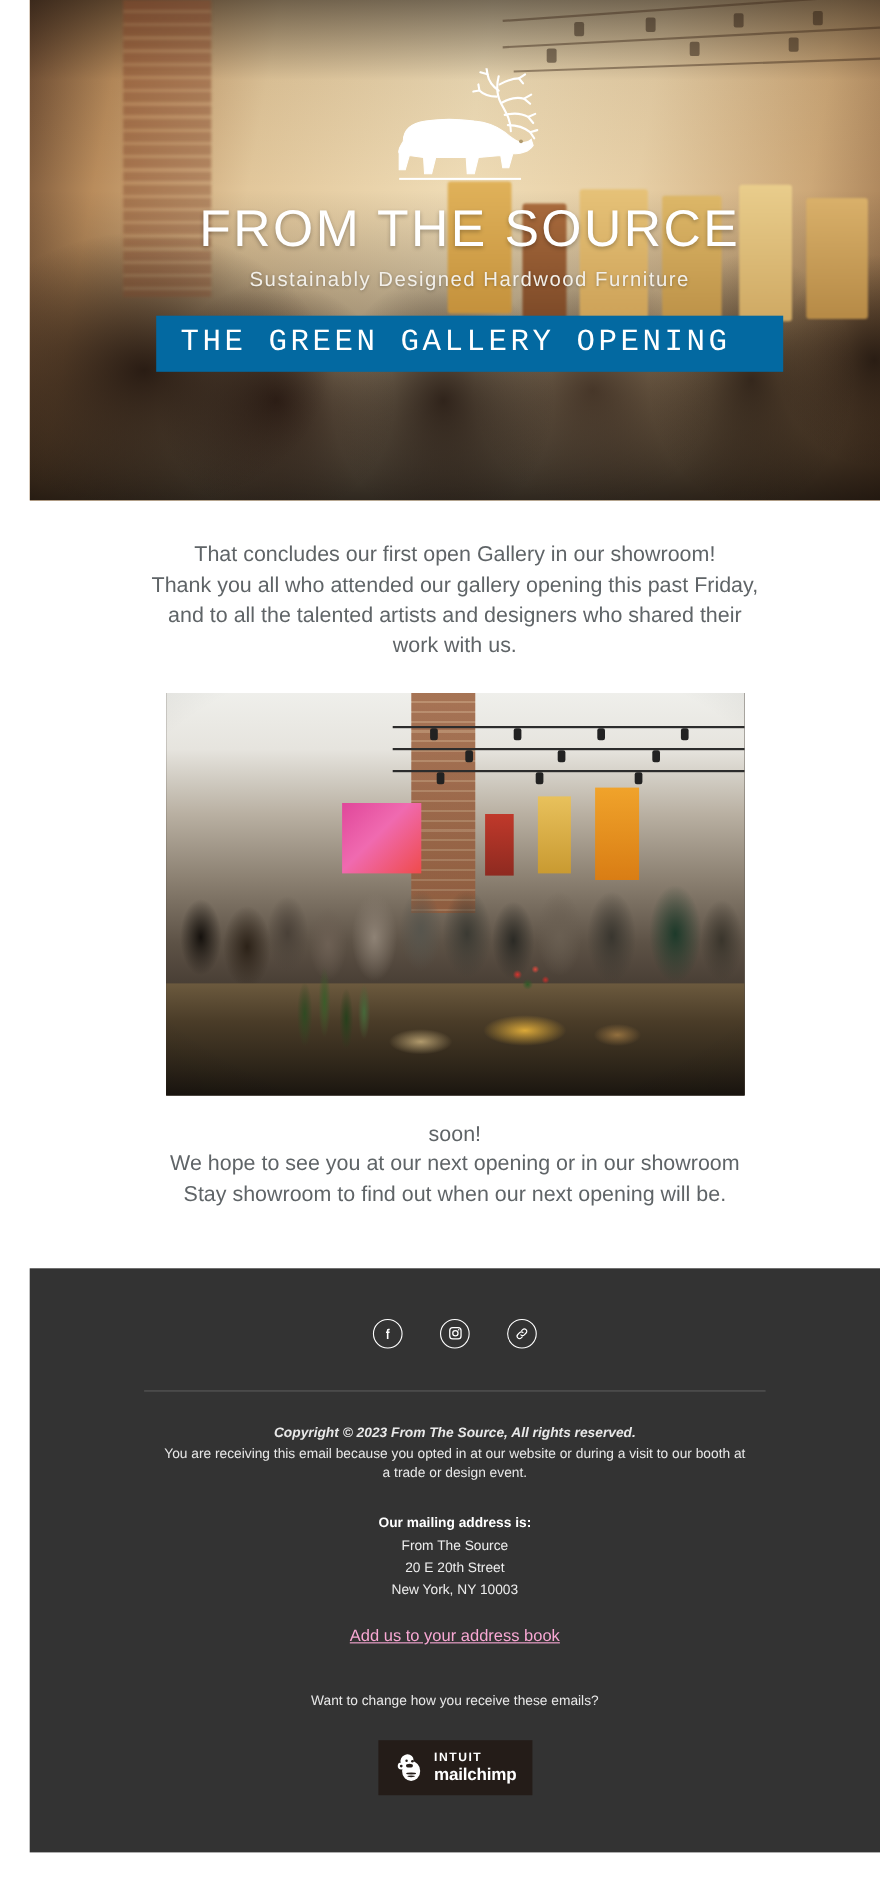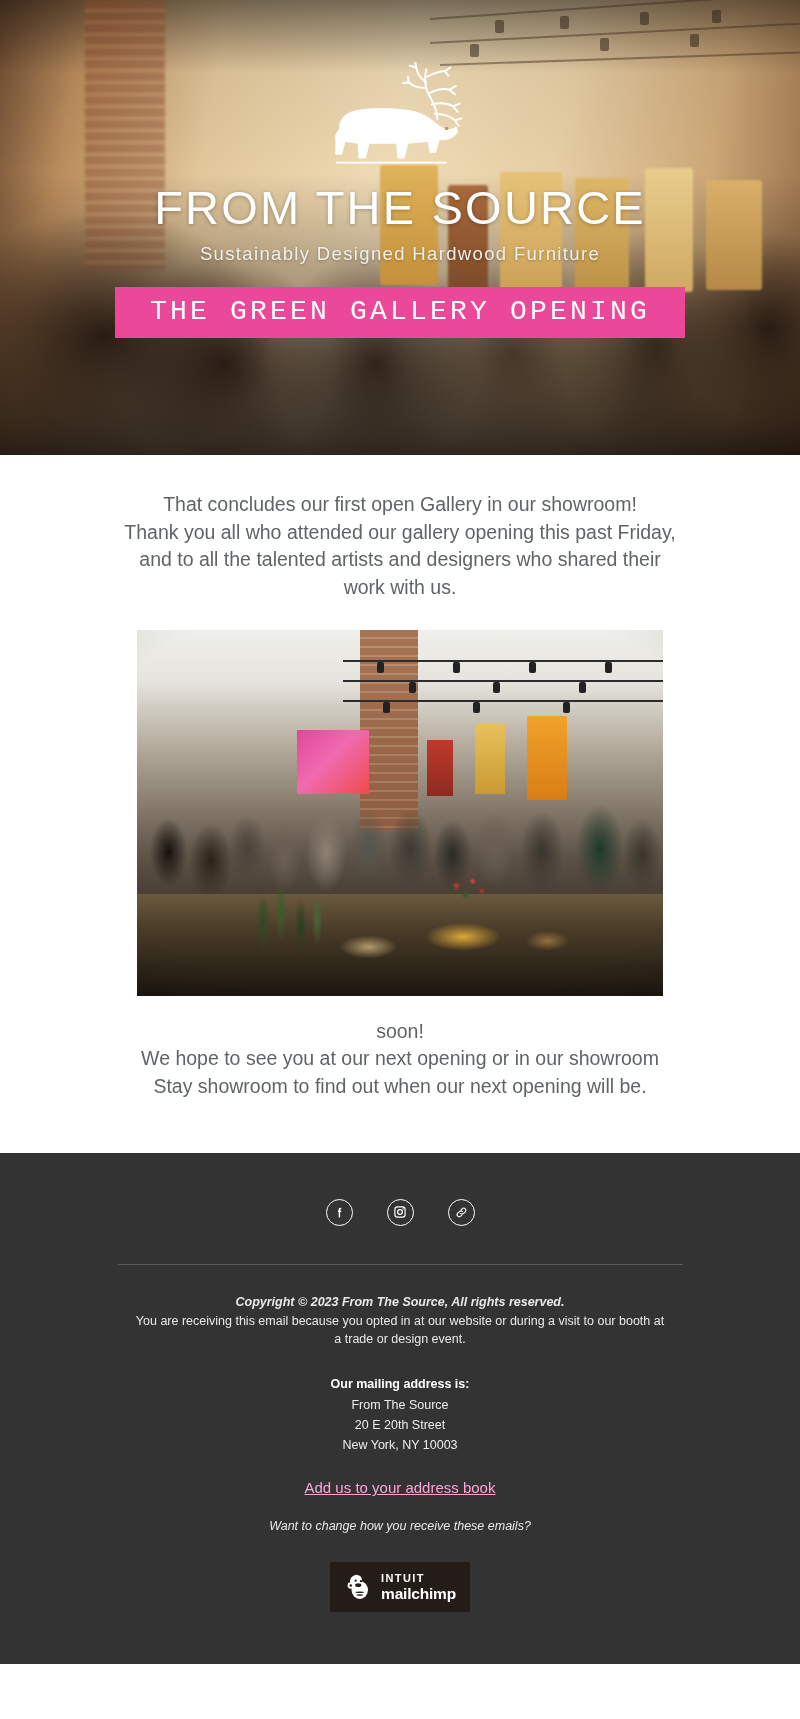--- a/index.html
+++ b/index.html
@@ -9,20 +9,21 @@
     background: #ffffff;
     font-family: "Liberation Sans", sans-serif;
   }
 
   .email-wrap {
     width: 800px;
     min-height: 1719px;
     background: #ffffff;
     position: relative;
     overflow: hidden;
+    padding-left: 27px;
   }
 
   
   .hero {
     position: relative;
     width: 800px;
     height: 455px;
     overflow: hidden;
     background: #c9a57a;
   }
@@ -98,24 +99,24 @@
     margin-top: 12px;
     color: #f2efe9;
     font-size: 18.5px;
     font-weight: 300;
     letter-spacing: 1.35px;
     text-shadow: 0 1px 3px rgba(0,0,0,0.3);
     white-space: nowrap;
   }
   .headline-bar {
     margin-top: 22px;
-    background: #ec4899;
+    background: #0369a1;
     padding: 9px 22px 11px;
     width: 570px;
-    text-align: center;
+    text-align: left;
   }
   .headline-bar span {
     color: #ffffff;
     font-family: "Liberation Mono", monospace;
     font-size: 28px;
     letter-spacing: 3.2px;
     white-space: nowrap;
   }
 
   
@@ -280,26 +281,25 @@
   .addr-title { font-weight: 700; color: #ffffff; }
   .addr-link {
     display: inline-block;
     margin-top: 24px;
     color: #f9a8d4;
     font-size: 15px;
     text-decoration: underline;
     cursor: pointer;
   }
   .prefs {
-    margin-top: 20px;
+    margin-top: 40px;
     text-align: center;
     color: #e8e8e8;
     font-size: 12.5px;
     line-height: 1.6;
-    font-style: italic;
   }
   .prefs a {
     color: #ffffff;
     text-decoration: underline;
     cursor: pointer;
   }
   .mc-badge {
     margin-top: 26px;
     width: 140px; height: 50px;
     background: #241c18;

